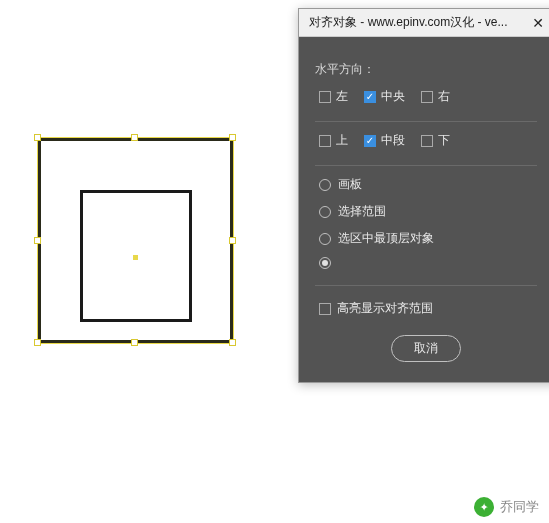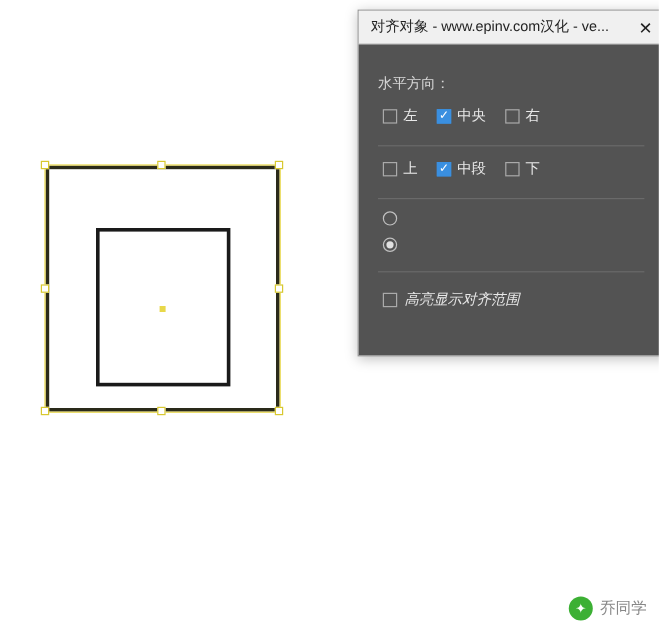--- a/index.html
+++ b/index.html
@@ -135,21 +135,20 @@
     content: "";
     width: 6px; height: 6px;
     background: #e0e0e0;
     border-radius: 50%;
   }
   .highlight-row {
     display: flex;
     align-items: center;
     gap: 6px;
     padding: 14px 0 18px 4px;
-    font-style: italic;
   }
   .btn-row {
     display: flex;
     justify-content: center;
     gap: 14px;
   }
   .btn {
     border: 1px solid #c0c0c0;
     border-radius: 14px;
     padding: 4px 22px;
@@ -231,33 +230,45 @@
           <span class="box"></span>
           <span>下</span>
         </div>
       </div>
     </div>
 
     <div class="section">
       <div class="radio-col">
         <div class="rad">
           <span class="circ"></span>
+          <span>画板</span>
+        </div>
+        <div class="rad">
+          <span class="circ"></span>
+          <span>选择范围</span>
+        </div>
+        <div class="rad">
+          <span class="circ"></span>
+          <span>选区中最顶层对象</span>
         </div>
         <div class="rad">
           <span class="circ sel"></span>
         </div>
       </div>
     </div>
 
     <div class="highlight-row">
       <span class="box" style="width:12px;height:12px;border:1px solid #aaa;display:inline-block"></span>
       <span>高亮显示对齐范围</span>
     </div>
 
     <div class="btn-row">
+      <div class="btn">
+        <span>取消</span>
+      </div>
     </div>
 
   </div>
 </div>
 
 <div class="watermark">
   <div class="wm-icon">✦</div>
   <span>乔同学</span>
 </div>
 

